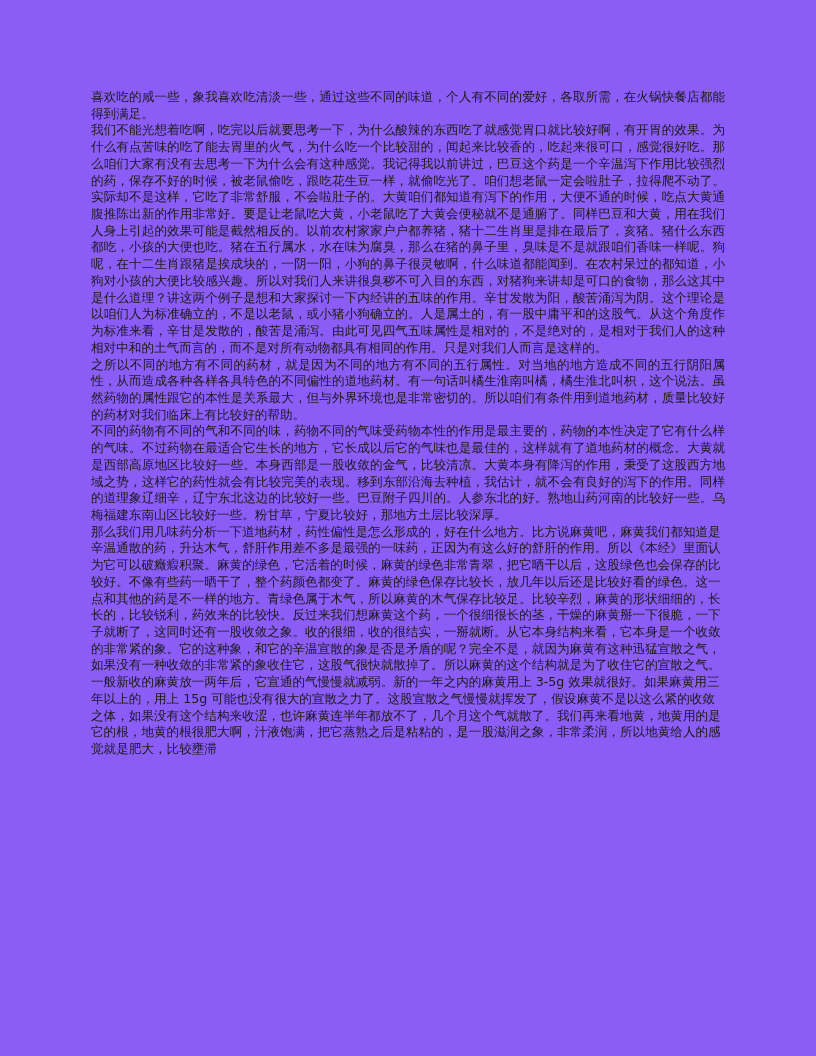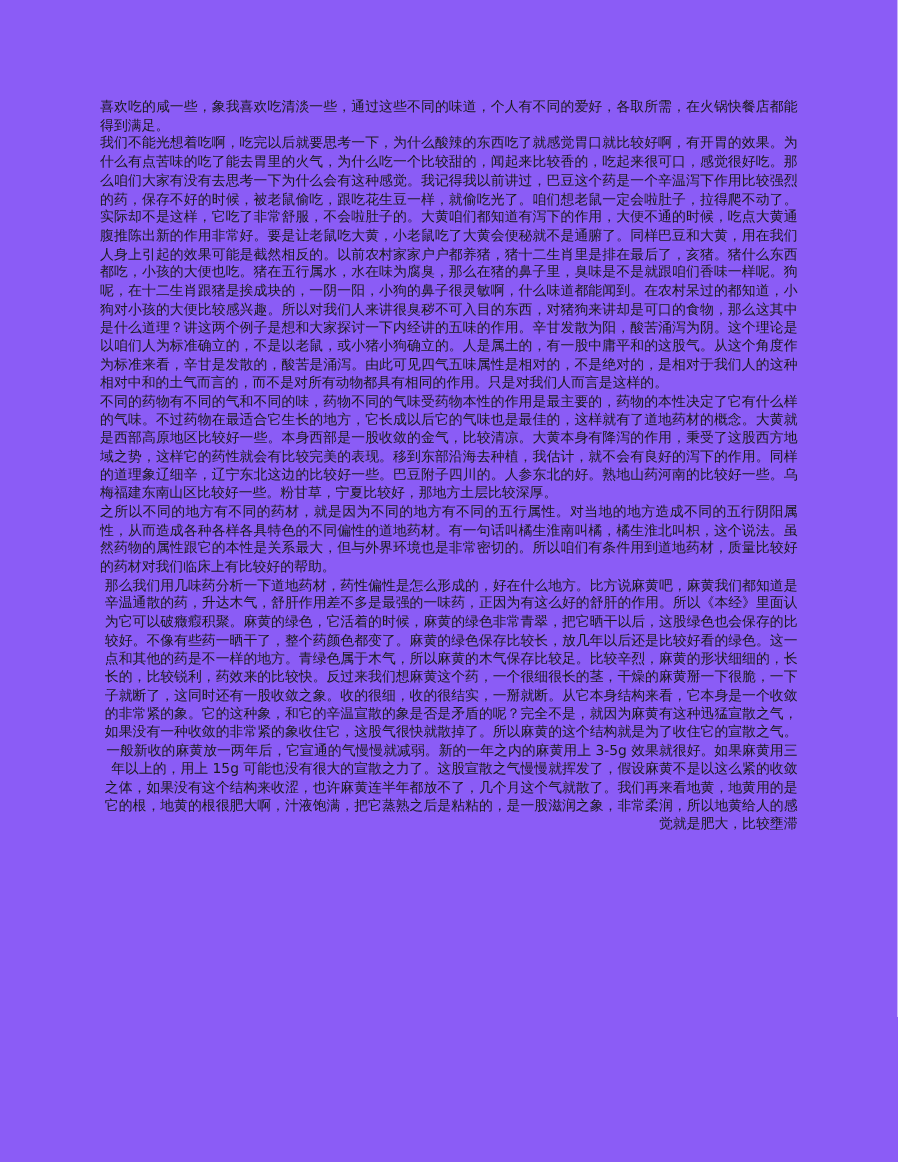--- a/index.html
+++ b/index.html
@@ -33,27 +33,27 @@
     padding: 0;
     font-size: 12.6px;
     line-height: 16.72px;
     text-align: justify;
     text-justify: inter-character;
     letter-spacing: 0px;
     word-break: break-all;
     color: #1a1a1a;
   }
   .para:last-child {
-    text-align: right;
+    text-align: left;
   }
 </style>
 </head>
 <body>
 
 <div id="page">
   <div id="text-body">
     <p class="para">喜欢吃的咸一些，象我喜欢吃清淡一些，通过这些不同的味道，个人有不同的爱好，各取所需，在火锅快餐店都能得到满足。</p>
     <p class="para">我们不能光想着吃啊，吃完以后就要思考一下，为什么酸辣的东西吃了就感觉胃口就比较好啊，有开胃的效果。为什么有点苦味的吃了能去胃里的火气，为什么吃一个比较甜的，闻起来比较香的，吃起来很可口，感觉很好吃。那么咱们大家有没有去思考一下为什么会有这种感觉。我记得我以前讲过，巴豆这个药是一个辛温泻下作用比较强烈的药，保存不好的时候，被老鼠偷吃，跟吃花生豆一样，就偷吃光了。咱们想老鼠一定会啦肚子，拉得爬不动了。实际却不是这样，它吃了非常舒服，不会啦肚子的。大黄咱们都知道有泻下的作用，大便不通的时候，吃点大黄通腹推陈出新的作用非常好。要是让老鼠吃大黄，小老鼠吃了大黄会便秘就不是通腑了。同样巴豆和大黄，用在我们人身上引起的效果可能是截然相反的。以前农村家家户户都养猪，猪十二生肖里是排在最后了，亥猪。猪什么东西都吃，小孩的大便也吃。猪在五行属水，水在味为腐臭，那么在猪的鼻子里，臭味是不是就跟咱们香味一样呢。狗呢，在十二生肖跟猪是挨成块的，一阴一阳，小狗的鼻子很灵敏啊，什么味道都能闻到。在农村呆过的都知道，小狗对小孩的大便比较感兴趣。所以对我们人来讲很臭秽不可入目的东西，对猪狗来讲却是可口的食物，那么这其中是什么道理？讲这两个例子是想和大家探讨一下内经讲的五味的作用。辛甘发散为阳，酸苦涌泻为阴。这个理论是以咱们人为标准确立的，不是以老鼠，或小猪小狗确立的。人是属土的，有一股中庸平和的这股气。从这个角度作为标准来看，辛甘是发散的，酸苦是涌泻。由此可见四气五味属性是相对的，不是绝对的，是相对于我们人的这种相对中和的土气而言的，而不是对所有动物都具有相同的作用。只是对我们人而言是这样的。</p>
+    <p class="para">之所以不同的地方有不同的药材，就是因为不同的地方有不同的五行属性。对当地的地方造成不同的五行阴阳属性，从而造成各种各样各具特色的不同偏性的道地药材。有一句话叫橘生淮南叫橘，橘生淮北叫枳，这个说法。虽然药物的属性跟它的本性是关系最大，但与外界环境也是非常密切的。所以咱们有条件用到道地药材，质量比较好的药材对我们临床上有比较好的帮助。</p>
     <p class="para">不同的药物有不同的气和不同的味，药物不同的气味受药物本性的作用是最主要的，药物的本性决定了它有什么样的气味。不过药物在最适合它生长的地方，它长成以后它的气味也是最佳的，这样就有了道地药材的概念。大黄就是西部高原地区比较好一些。本身西部是一股收敛的金气，比较清凉。大黄本身有降泻的作用，秉受了这股西方地域之势，这样它的药性就会有比较完美的表现。移到东部沿海去种植，我估计，就不会有良好的泻下的作用。同样的道理象辽细辛，辽宁东北这边的比较好一些。巴豆附子四川的。人参东北的好。熟地山药河南的比较好一些。乌梅福建东南山区比较好一些。粉甘草，宁夏比较好，那地方土层比较深厚。</p>
-    <p class="para">之所以不同的地方有不同的药材，就是因为不同的地方有不同的五行属性。对当地的地方造成不同的五行阴阳属性，从而造成各种各样各具特色的不同偏性的道地药材。有一句话叫橘生淮南叫橘，橘生淮北叫枳，这个说法。虽然药物的属性跟它的本性是关系最大，但与外界环境也是非常密切的。所以咱们有条件用到道地药材，质量比较好的药材对我们临床上有比较好的帮助。</p>
     <p class="para">那么我们用几味药分析一下道地药材，药性偏性是怎么形成的，好在什么地方。比方说麻黄吧，麻黄我们都知道是辛温通散的药，升达木气，舒肝作用差不多是最强的一味药，正因为有这么好的舒肝的作用。所以《本经》里面认为它可以破癥瘕积聚。麻黄的绿色，它活着的时候，麻黄的绿色非常青翠，把它晒干以后，这股绿色也会保存的比较好。不像有些药一晒干了，整个药颜色都变了。麻黄的绿色保存比较长，放几年以后还是比较好看的绿色。这一点和其他的药是不一样的地方。青绿色属于木气，所以麻黄的木气保存比较足。比较辛烈，麻黄的形状细细的，长长的，比较锐利，药效来的比较快。反过来我们想麻黄这个药，一个很细很长的茎，干燥的麻黄掰一下很脆，一下子就断了，这同时还有一股收敛之象。收的很细，收的很结实，一掰就断。从它本身结构来看，它本身是一个收敛的非常紧的象。它的这种象，和它的辛温宣散的象是否是矛盾的呢？完全不是，就因为麻黄有这种迅猛宣散之气，如果没有一种收敛的非常紧的象收住它，这股气很快就散掉了。所以麻黄的这个结构就是为了收住它的宣散之气。一般新收的麻黄放一两年后，它宣通的气慢慢就减弱。新的一年之内的麻黄用上 3-5g 效果就很好。如果麻黄用三年以上的，用上 15g 可能也没有很大的宣散之力了。这股宣散之气慢慢就挥发了，假设麻黄不是以这么紧的收敛之体，如果没有这个结构来收涩，也许麻黄连半年都放不了，几个月这个气就散了。我们再来看地黄，地黄用的是它的根，地黄的根很肥大啊，汁液饱满，把它蒸熟之后是粘粘的，是一股滋润之象，非常柔润，所以地黄给人的感觉就是肥大，比较壅滞</p>
   </div>
 </div>
 
 </body></html>

